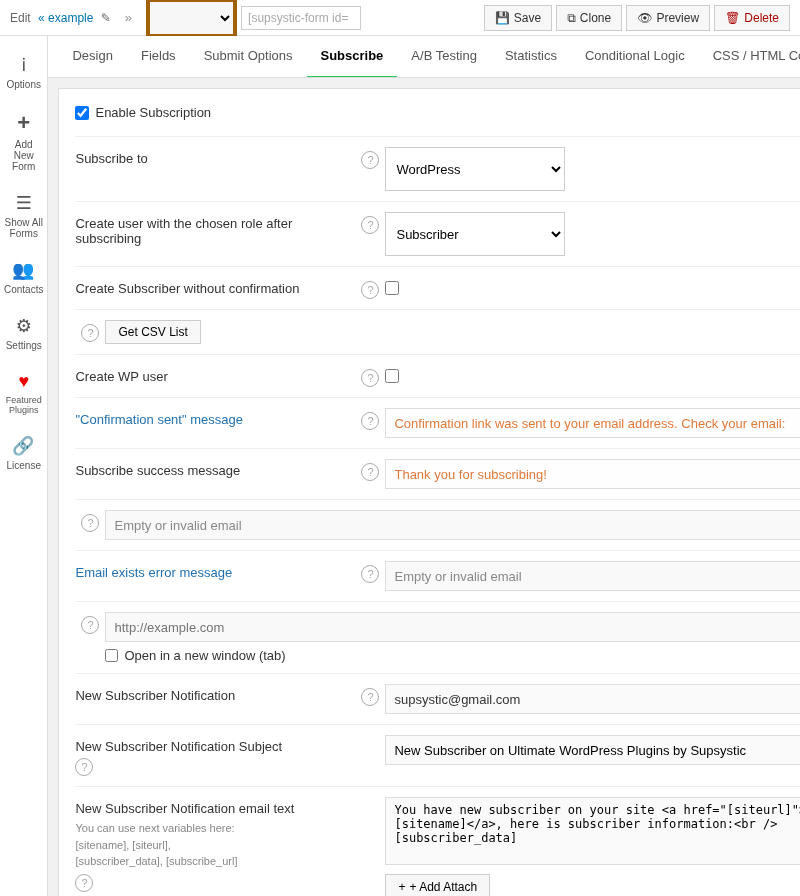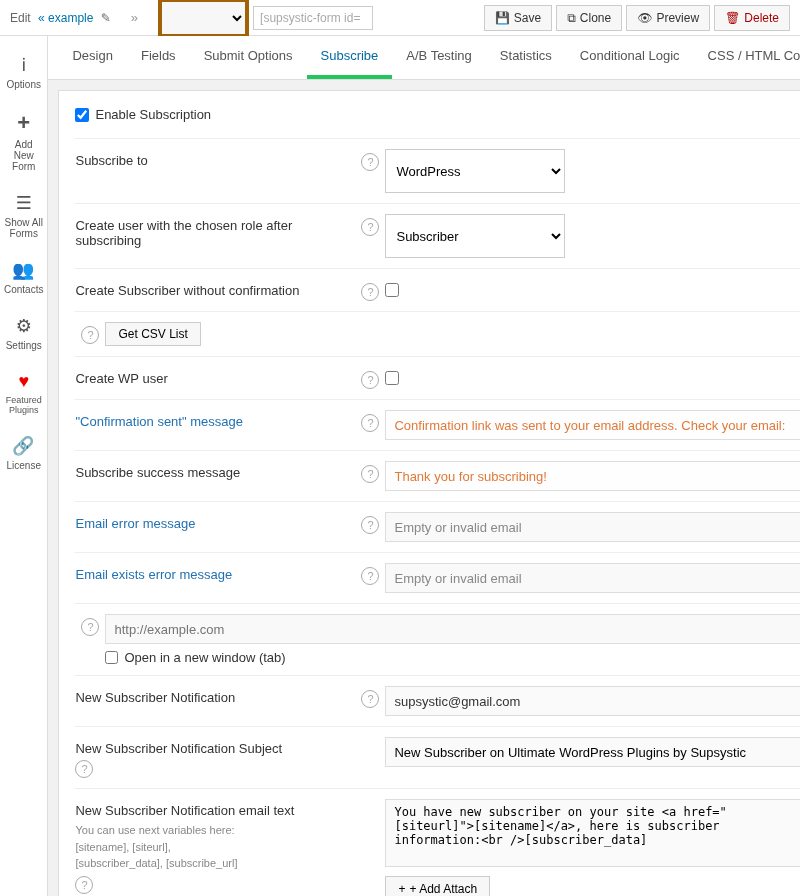--- a/index.html
+++ b/index.html
@@ -1,19 +1,19 @@
 <!DOCTYPE html>
 <html><head>
   <meta charset="utf-8">
   <style>
     * { box-sizing: border-box; margin: 0; padding: 0; }
     body { font-family: Arial, sans-serif; font-size: 13px; background: #f1f1f1; color: #333; width: 800px; min-height: 896px; }
 
     
-    .top-bar { display: flex; align-items: center; background: #fff; border-bottom: 1px solid #ddd; padding: 6px 10px; gap: 20px; height: 36px; }
+    .top-bar { display: flex; align-items: center; background: #fff; border-bottom: 1px solid #ddd; padding: 6px 10px; gap: 14px; height: 36px; }
     .top-bar-edit { color: #666; font-size: 12px; }
     .top-bar-shortcode { display: flex; align-items: center; gap: 4px; }
     .shortcode-select { border: 4px solid #a16207; padding: 16px 4px; font-size: 12px; height: 24px; background: #f7f7f7; }
     .shortcode-input { border: 1px solid #ccc; padding: 2px 6px; font-size: 12px; height: 24px; width: 120px; background: #fff; color: #aaa; }
     .top-bar-actions { margin-left: auto; display: flex; gap: 4px; }
     .btn-top { border: 1px solid #ccc; background: #f7f7f7; padding: 3px 10px; cursor: pointer; font-size: 12px; height: 26px; display: flex; align-items: center; gap: 4px; color: #333; }
     .btn-delete { color: #a00; }
 
     
     .layout { display: flex; min-height: 860px; }
@@ -22,21 +22,21 @@
     .sidebar { width: 56px; background: #fff; border-right: 1px solid #ddd; display: flex; flex-direction: column; align-items: center; padding-top: 8px; gap: 4px; }
     .sidebar-item { display: flex; flex-direction: column; align-items: center; padding: 8px 4px; cursor: pointer; width: 100%; text-align: center; color: #555; font-size: 10px; gap: 3px; }
     .sidebar-icon { font-size: 18px; color: #555; }
 
     
     .main { flex: 1; background: #f1f1f1; padding: 0; }
 
     
     .tabs { display: flex; background: #fff; border-bottom: 1px solid #ddd; padding: 0 10px; }
     .tab { padding: 12px 14px; cursor: pointer; font-size: 13px; color: #555; border-bottom: 2px solid transparent; white-space: nowrap; }
-    .tab.active { color: #0369a1; border-bottom: 4px solid #22c55e; font-weight: normal; }
+    .tab.active { color: #000000; border-bottom: 1px solid #22c55e; font-weight: bold; }
 
     
     .content { background: #fff; margin: 10px; padding: 16px; border: 1px solid #ddd; }
 
     
     .enable-row { display: flex; align-items: center; gap: 6px; margin-bottom: 16px; }
     .enable-row input[type="checkbox"] { width: 14px; height: 14px; }
     .enable-label { font-size: 13px; }
 
     
@@ -209,21 +209,20 @@
 
       <div class="form-row">
         <div class="form-label">Subscribe success message</div>
         <div class="form-help"><span class="help-circle">?</span></div>
         <div class="form-control">
           <input type="text" class="text-input orange-text" value="Thank you for subscribing!" style="">
         </div>
       </div>
 
       <div class="form-row">
-        <div class="form-label" style="color:#2271b1;">Email error message</div>
         <div class="form-help"><span class="help-circle">?</span></div>
         <div class="form-control">
           <input type="text" class="text-input" value="Empty or invalid email" style="color: rgb(136, 136, 136);">
         </div>
       </div>
 
       <div class="form-row">
         <div class="form-label" style="color:#2271b1;">Email exists error message</div>
         <div class="form-help"><span class="help-circle">?</span></div>
         <div class="form-control">

